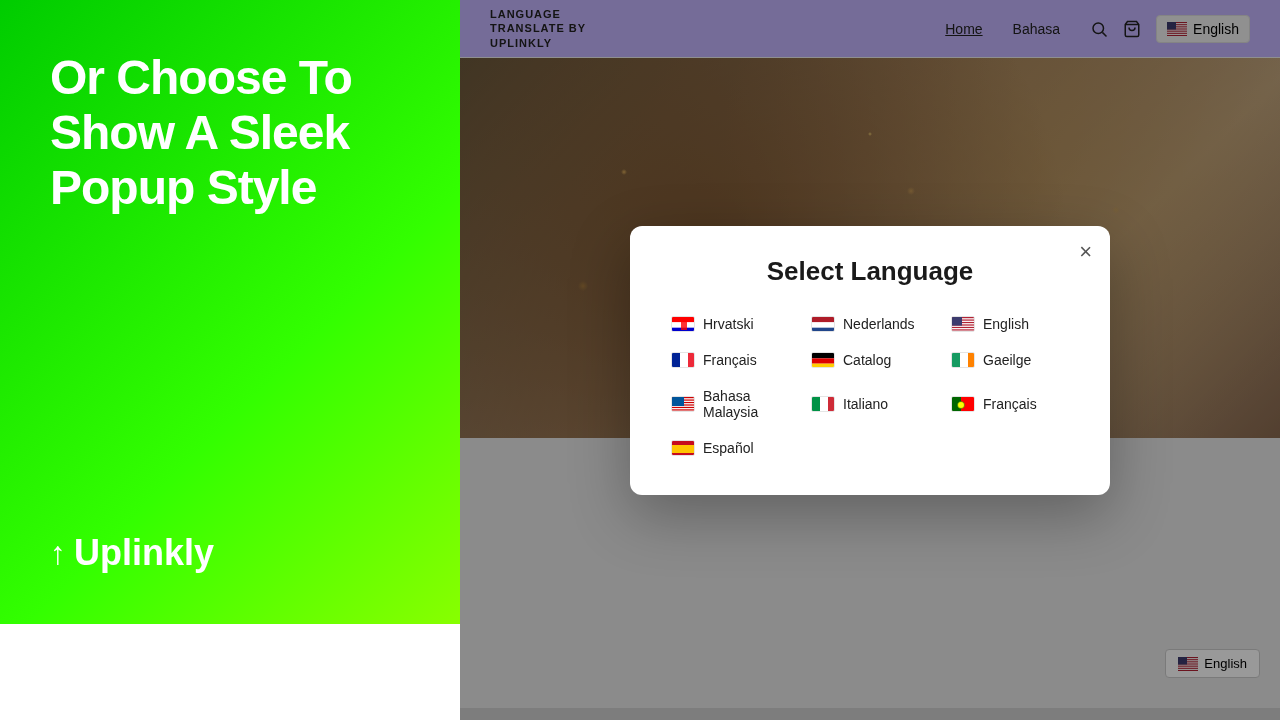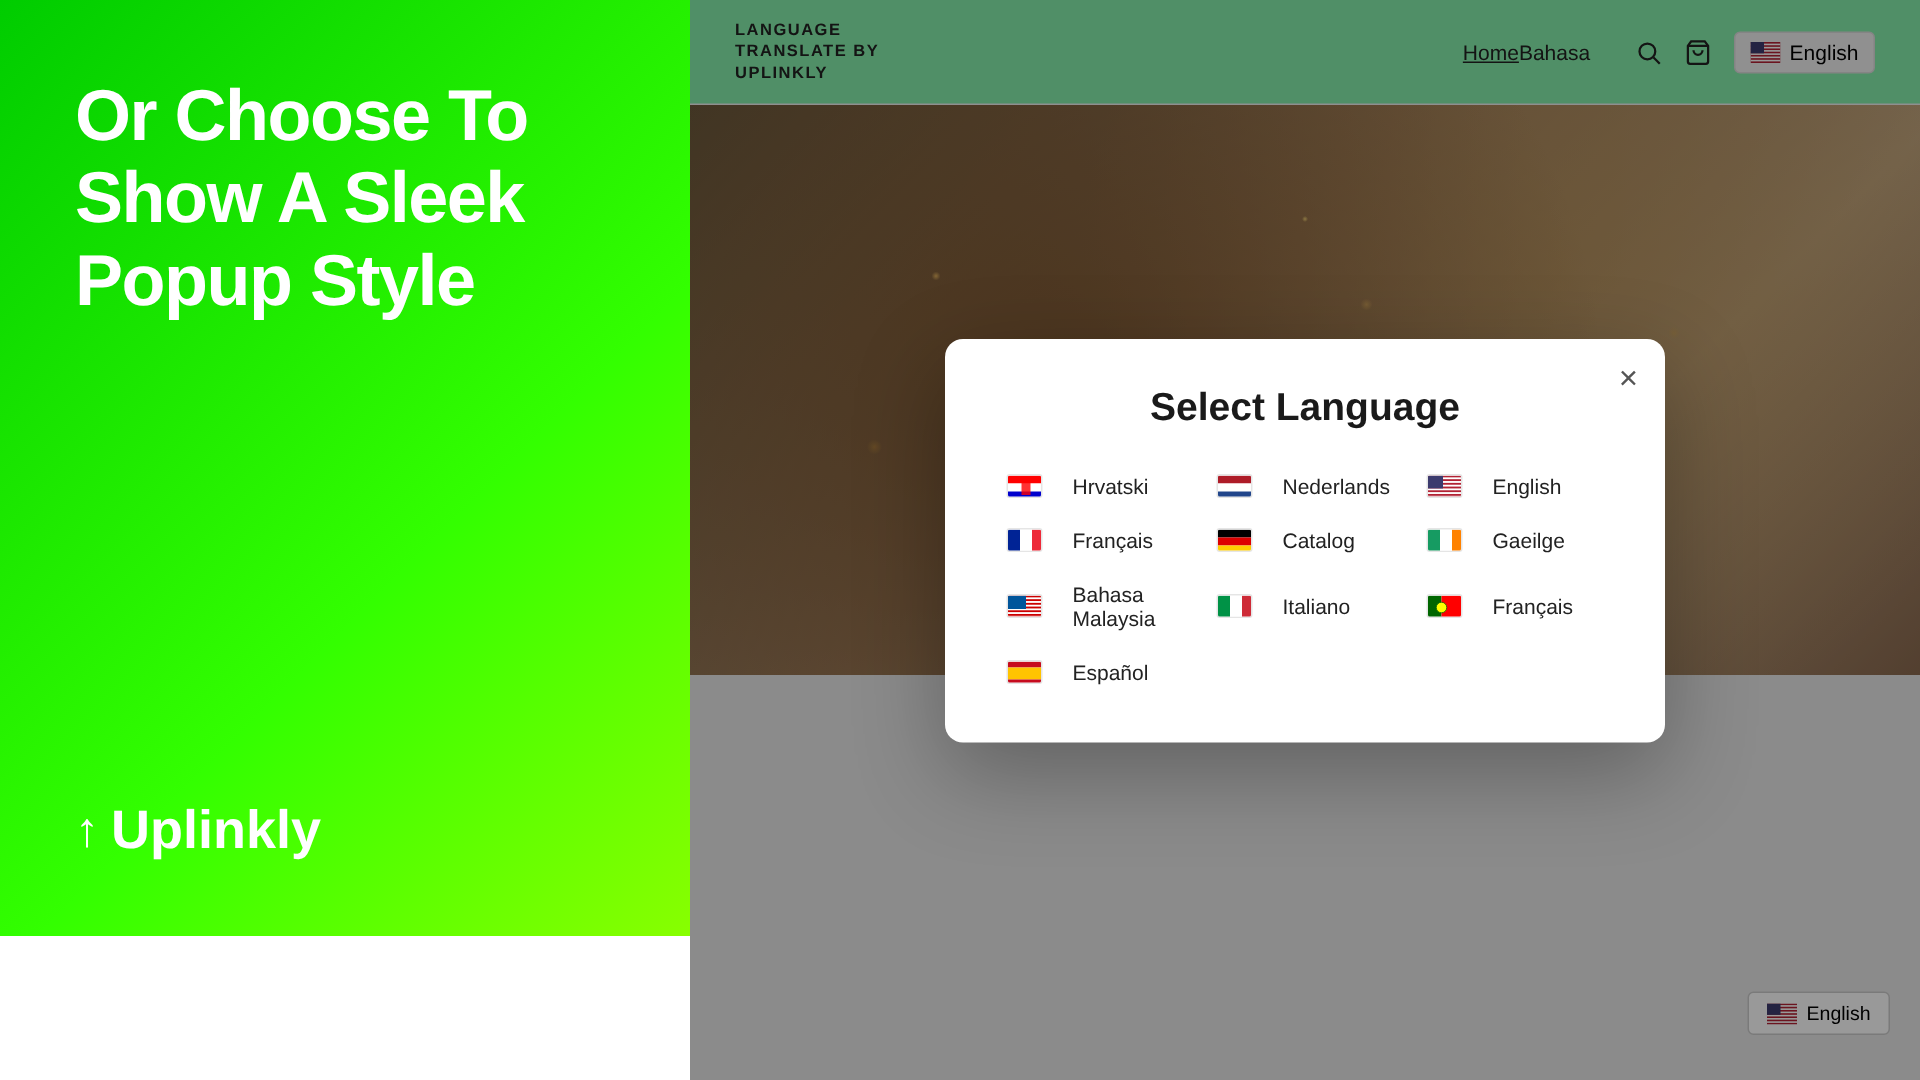--- a/index.html
+++ b/index.html
@@ -50,41 +50,42 @@
     .right-panel {
       flex: 1;
       height: 720px;
       background: #d0d0d0;
       position: relative;
       overflow: hidden;
     }
 
     
     .store-header {
-      background: #86efac;
-      height: 70px;
+      background: #c4b5fd;
+      height: 58px;
       display: flex;
       align-items: center;
       padding: 0 30px;
       position: relative;
       z-index: 10;
       border-bottom: 1px solid #eee;
     }
 
     .store-brand {
       font-size: 11px;
       font-weight: 700;
       letter-spacing: 1px;
       color: #222;
       line-height: 1.3;
     }
 
     .store-nav {
       display: flex;
       align-items: center;
+      gap: 30px;
       margin-left: auto;
       margin-right: 30px;
     }
 
     .store-nav a {
       text-decoration: none;
       color: #222;
       font-size: 14px;
     }
 
@@ -231,21 +232,21 @@
 
     .lang-grid {
       display: grid;
       grid-template-columns: 1fr 1fr 1fr;
       gap: 12px 10px;
     }
 
     .lang-item {
       display: flex;
       align-items: center;
-      gap: 20px;
+      gap: 8px;
       cursor: pointer;
       padding: 4px 6px;
       border-radius: 4px;
       transition: background 0.15s;
     }
 
     .lang-name {
       font-size: 14px;
       color: #222;
       font-weight: 400;

